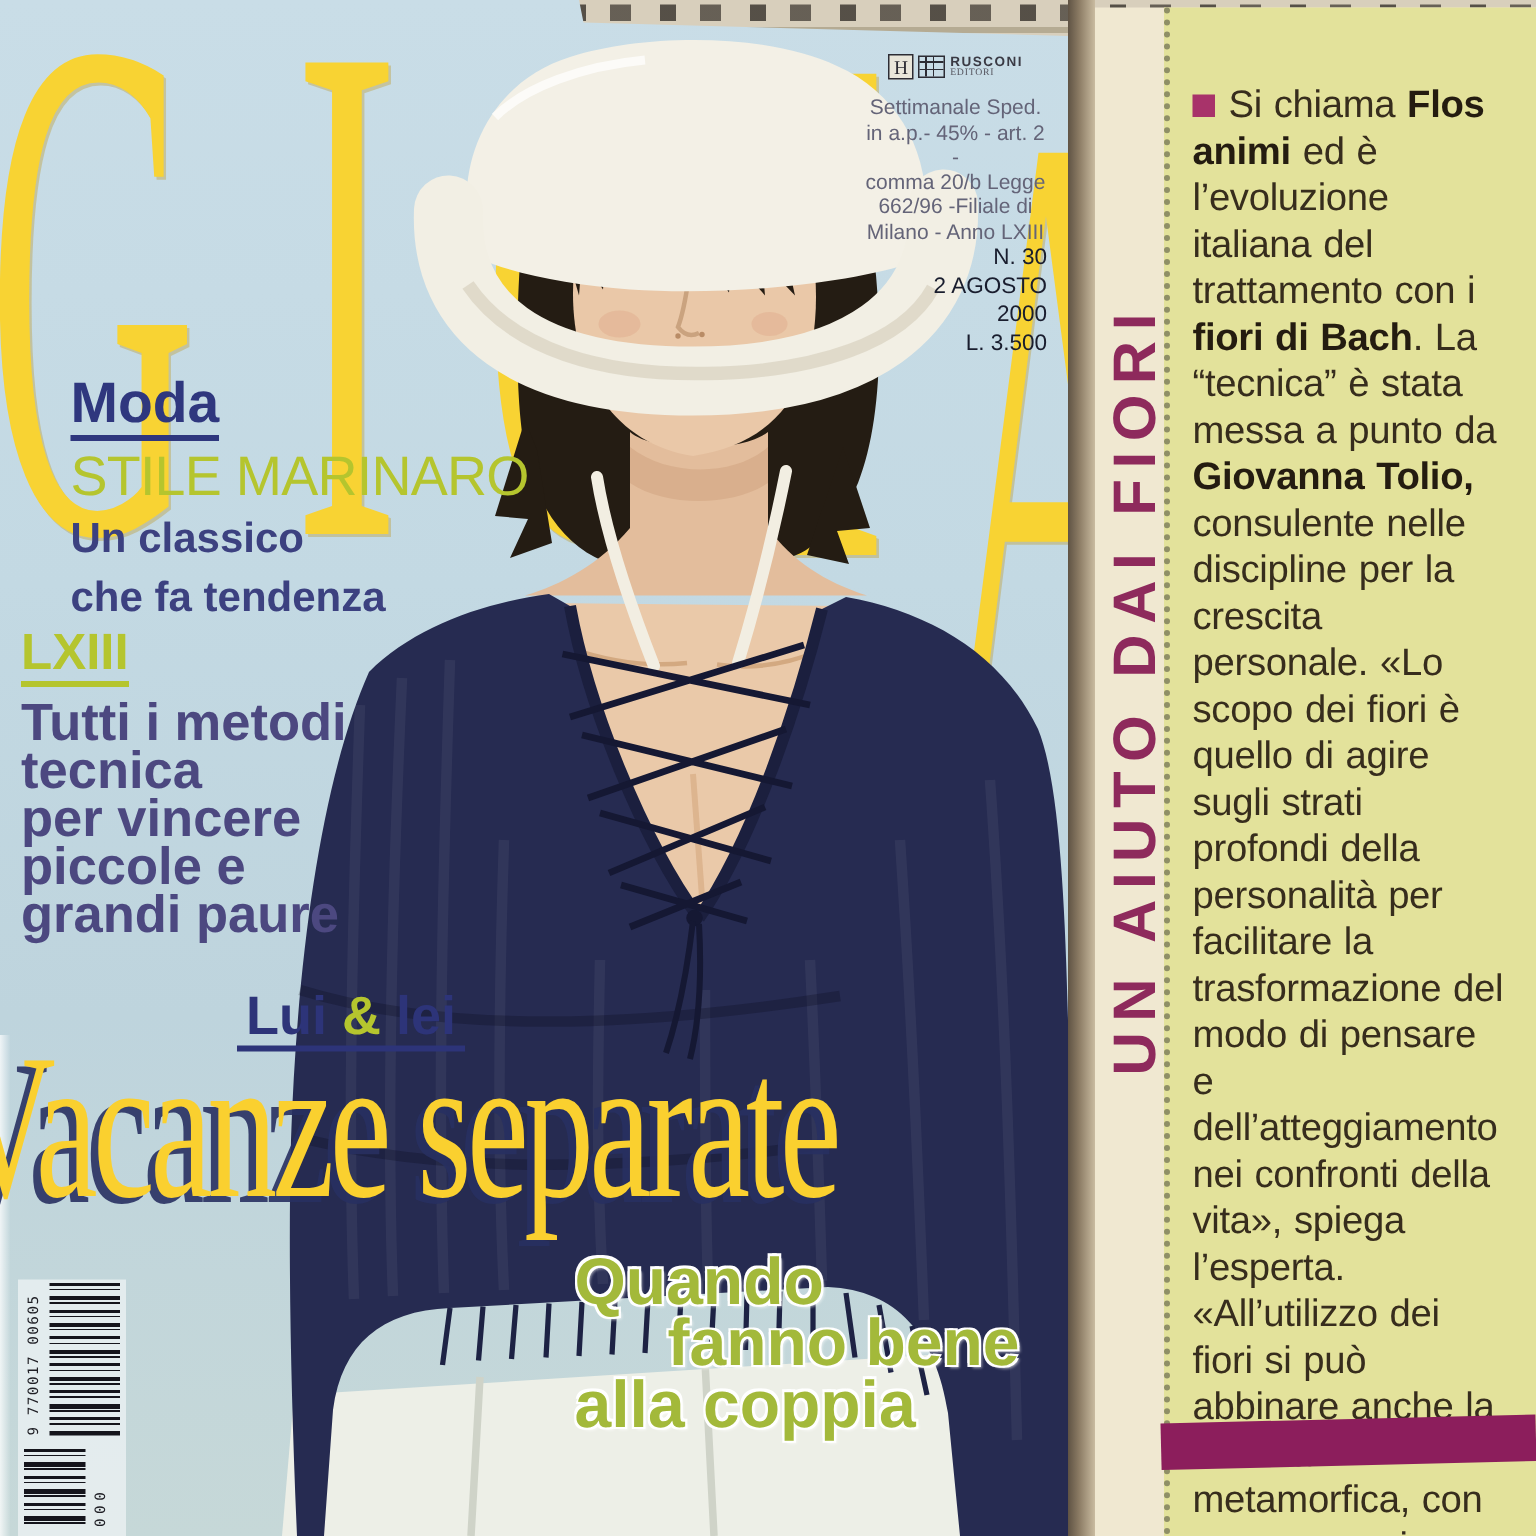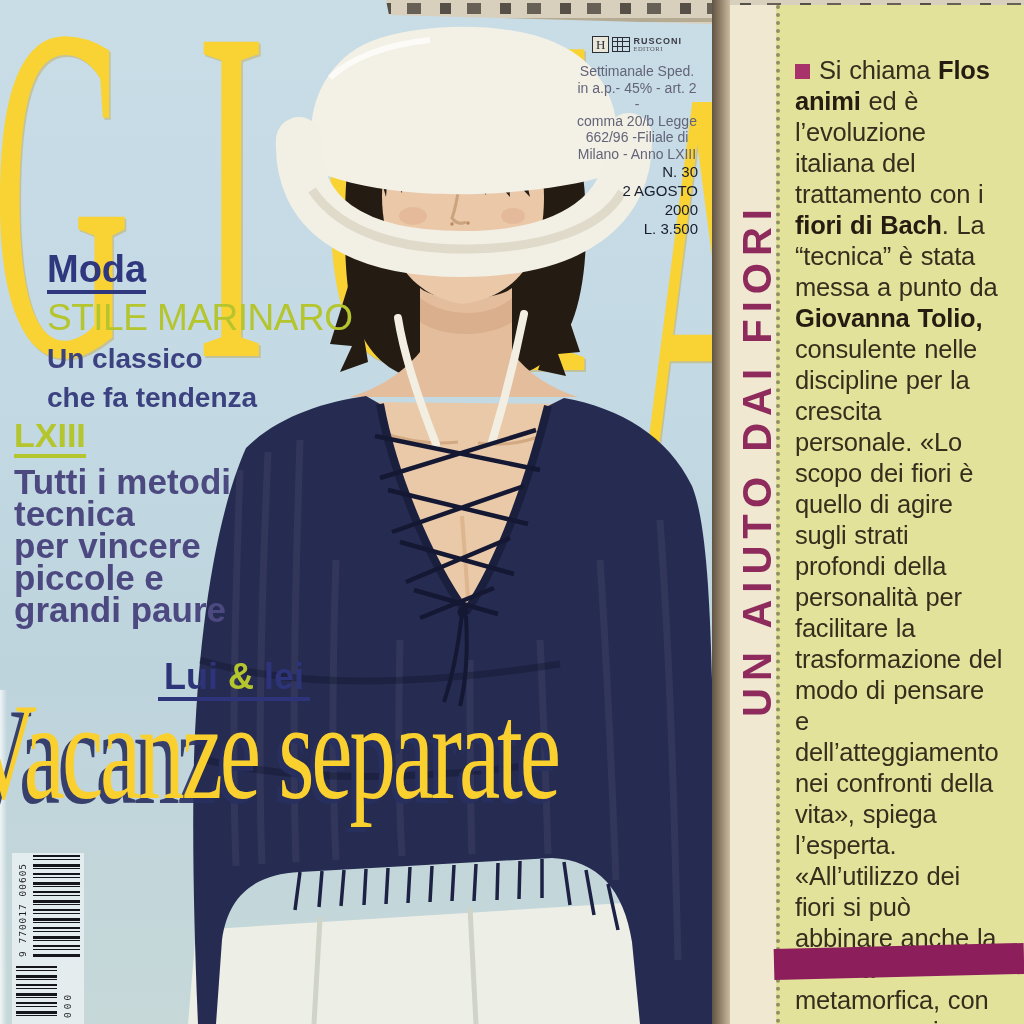--- a/index.html
+++ b/index.html
@@ -224,20 +224,25 @@
         <div class="salute-line">grandi paure</div>
       </div>
     </div>
 
     <div class="txt luilei">
       <span>Lui</span>
       <span class="amp">&amp;</span>
       <span>lei</span>
     </div>
     <div class="txt vacanze">Vacanze separate</div>
+    <div class="txt quando">
+      <div>Quando</div>
+      <div class="q2">fanno bene</div>
+      <div>alla coppia</div>
+    </div>
 
     <div class="barcode">
       <div class="bc-main">
         <span class="bc-num">9 770017 00605</span>
         <div class="bc-bars"></div>
       </div>
       <div class="bc-addon">
         <div class="bc-bars"></div>
         <span class="bc-num">000</span>
       </div>

